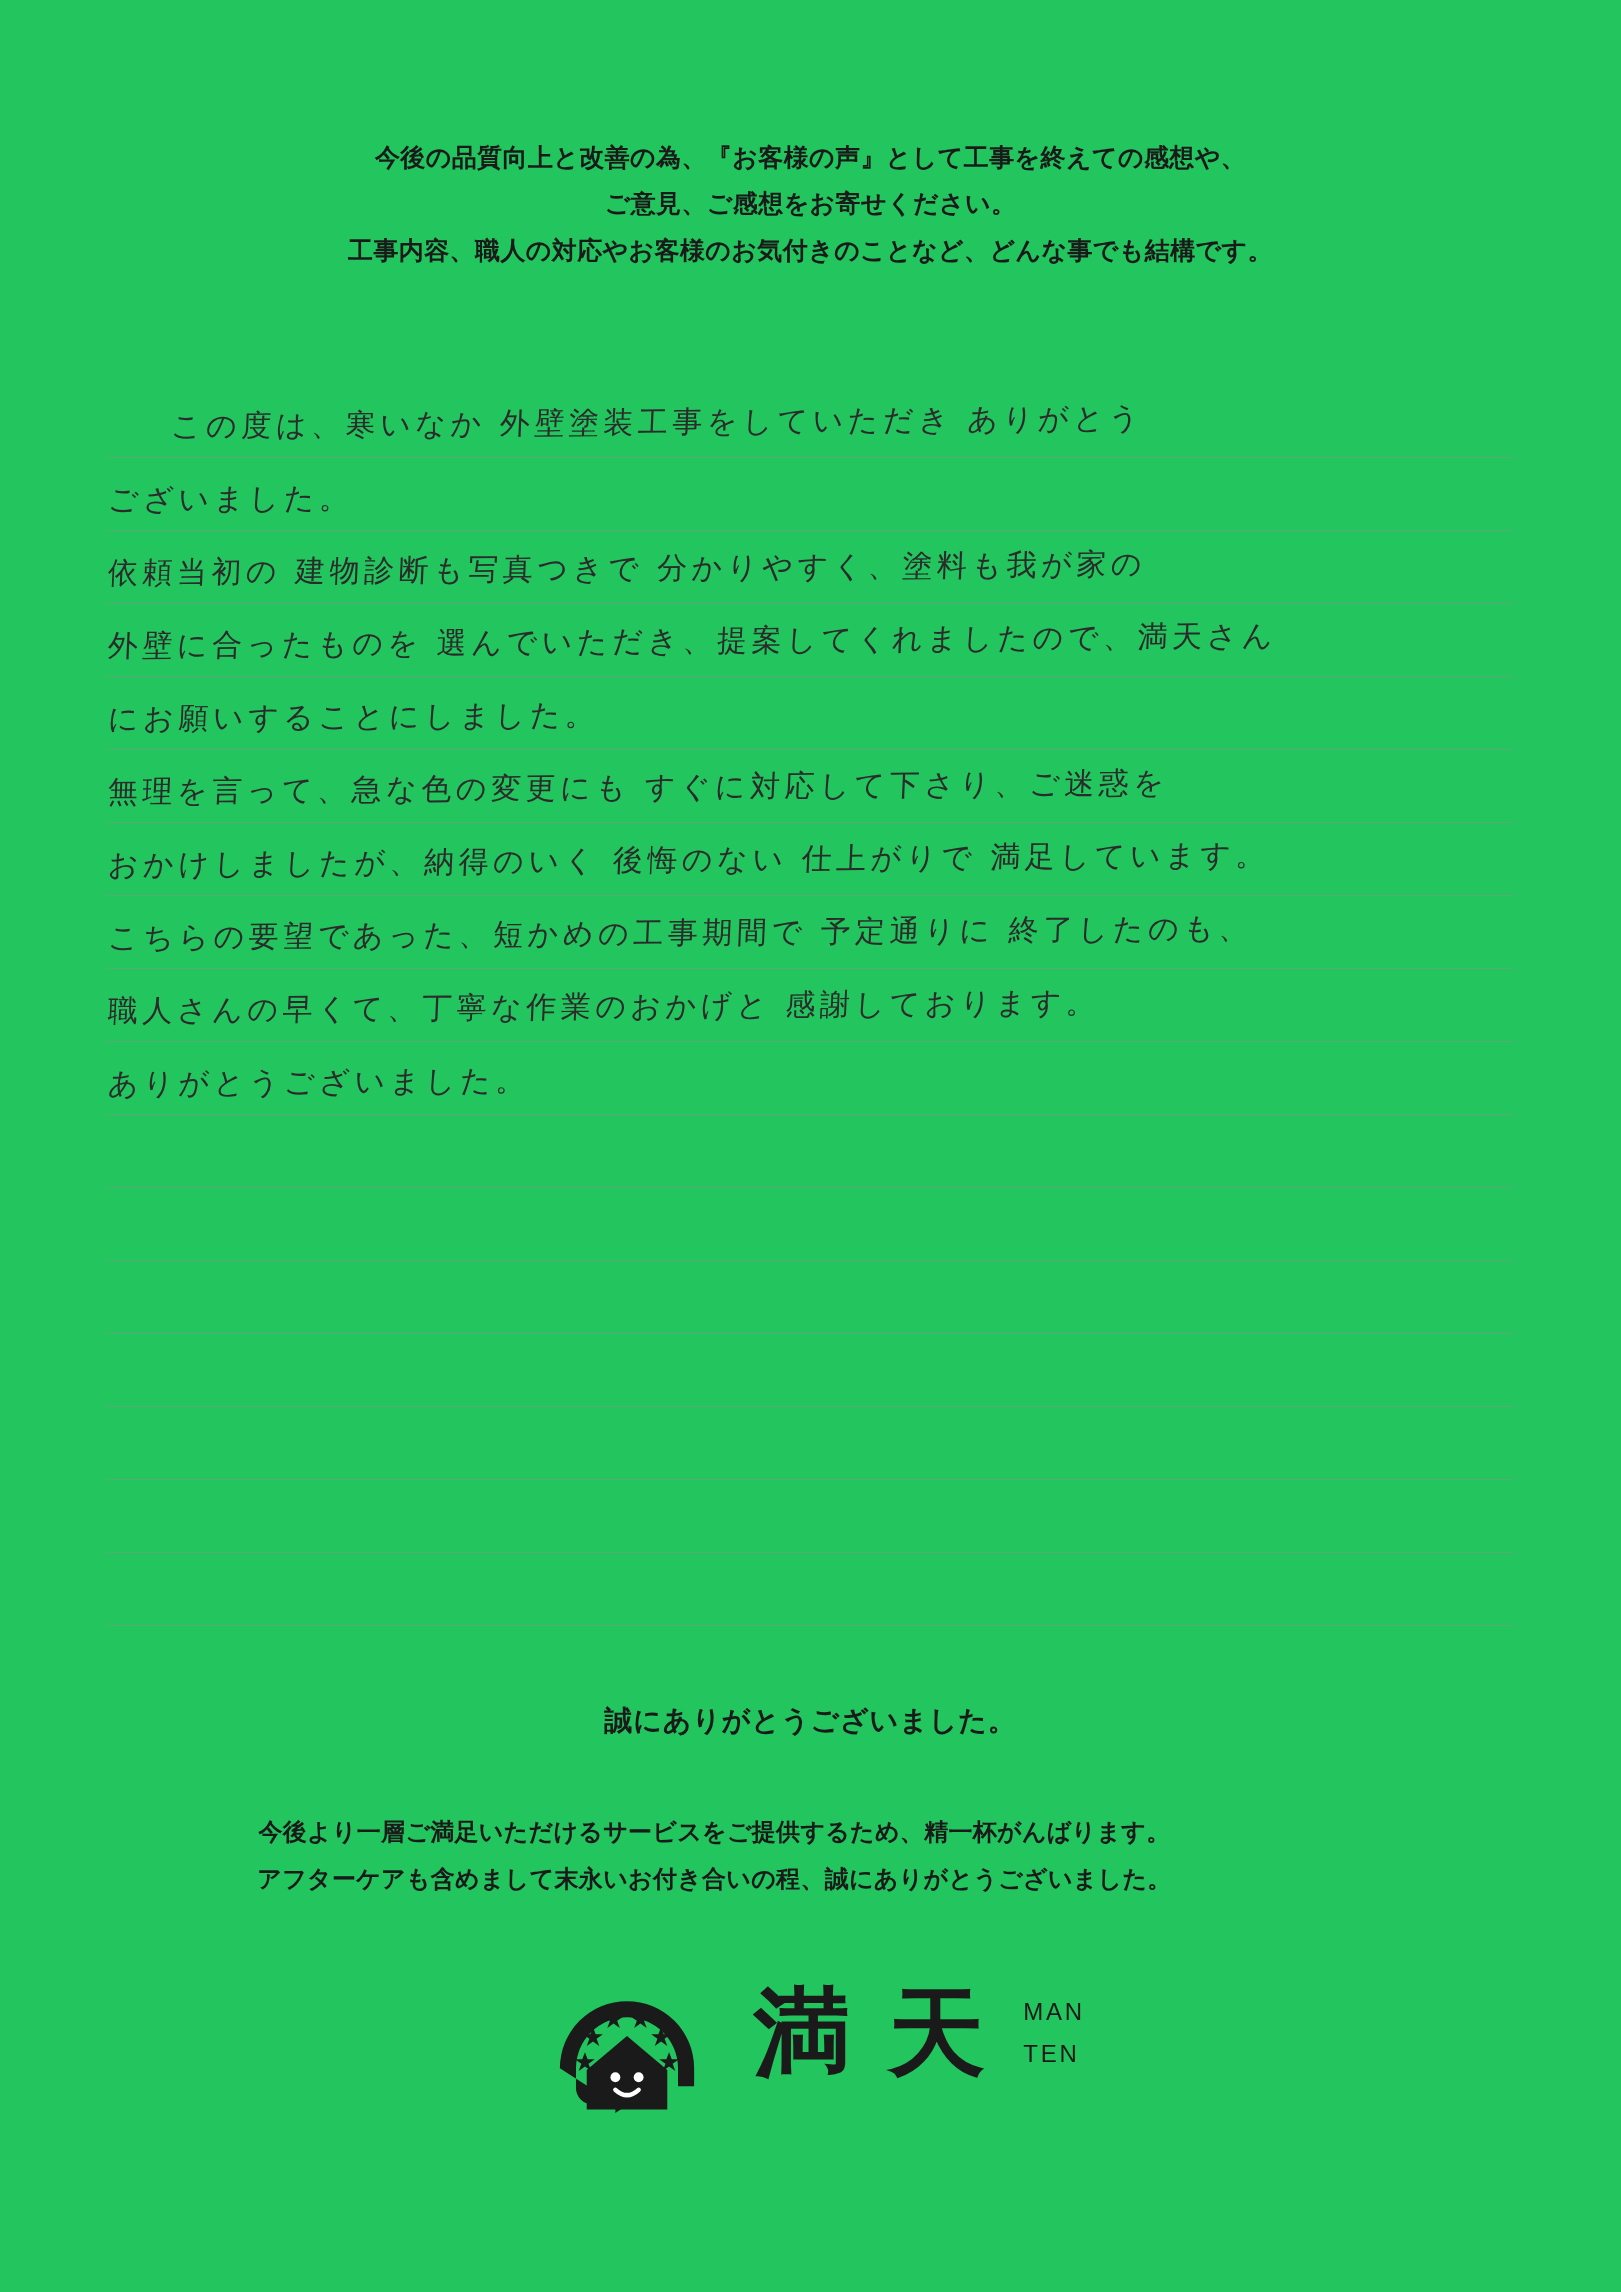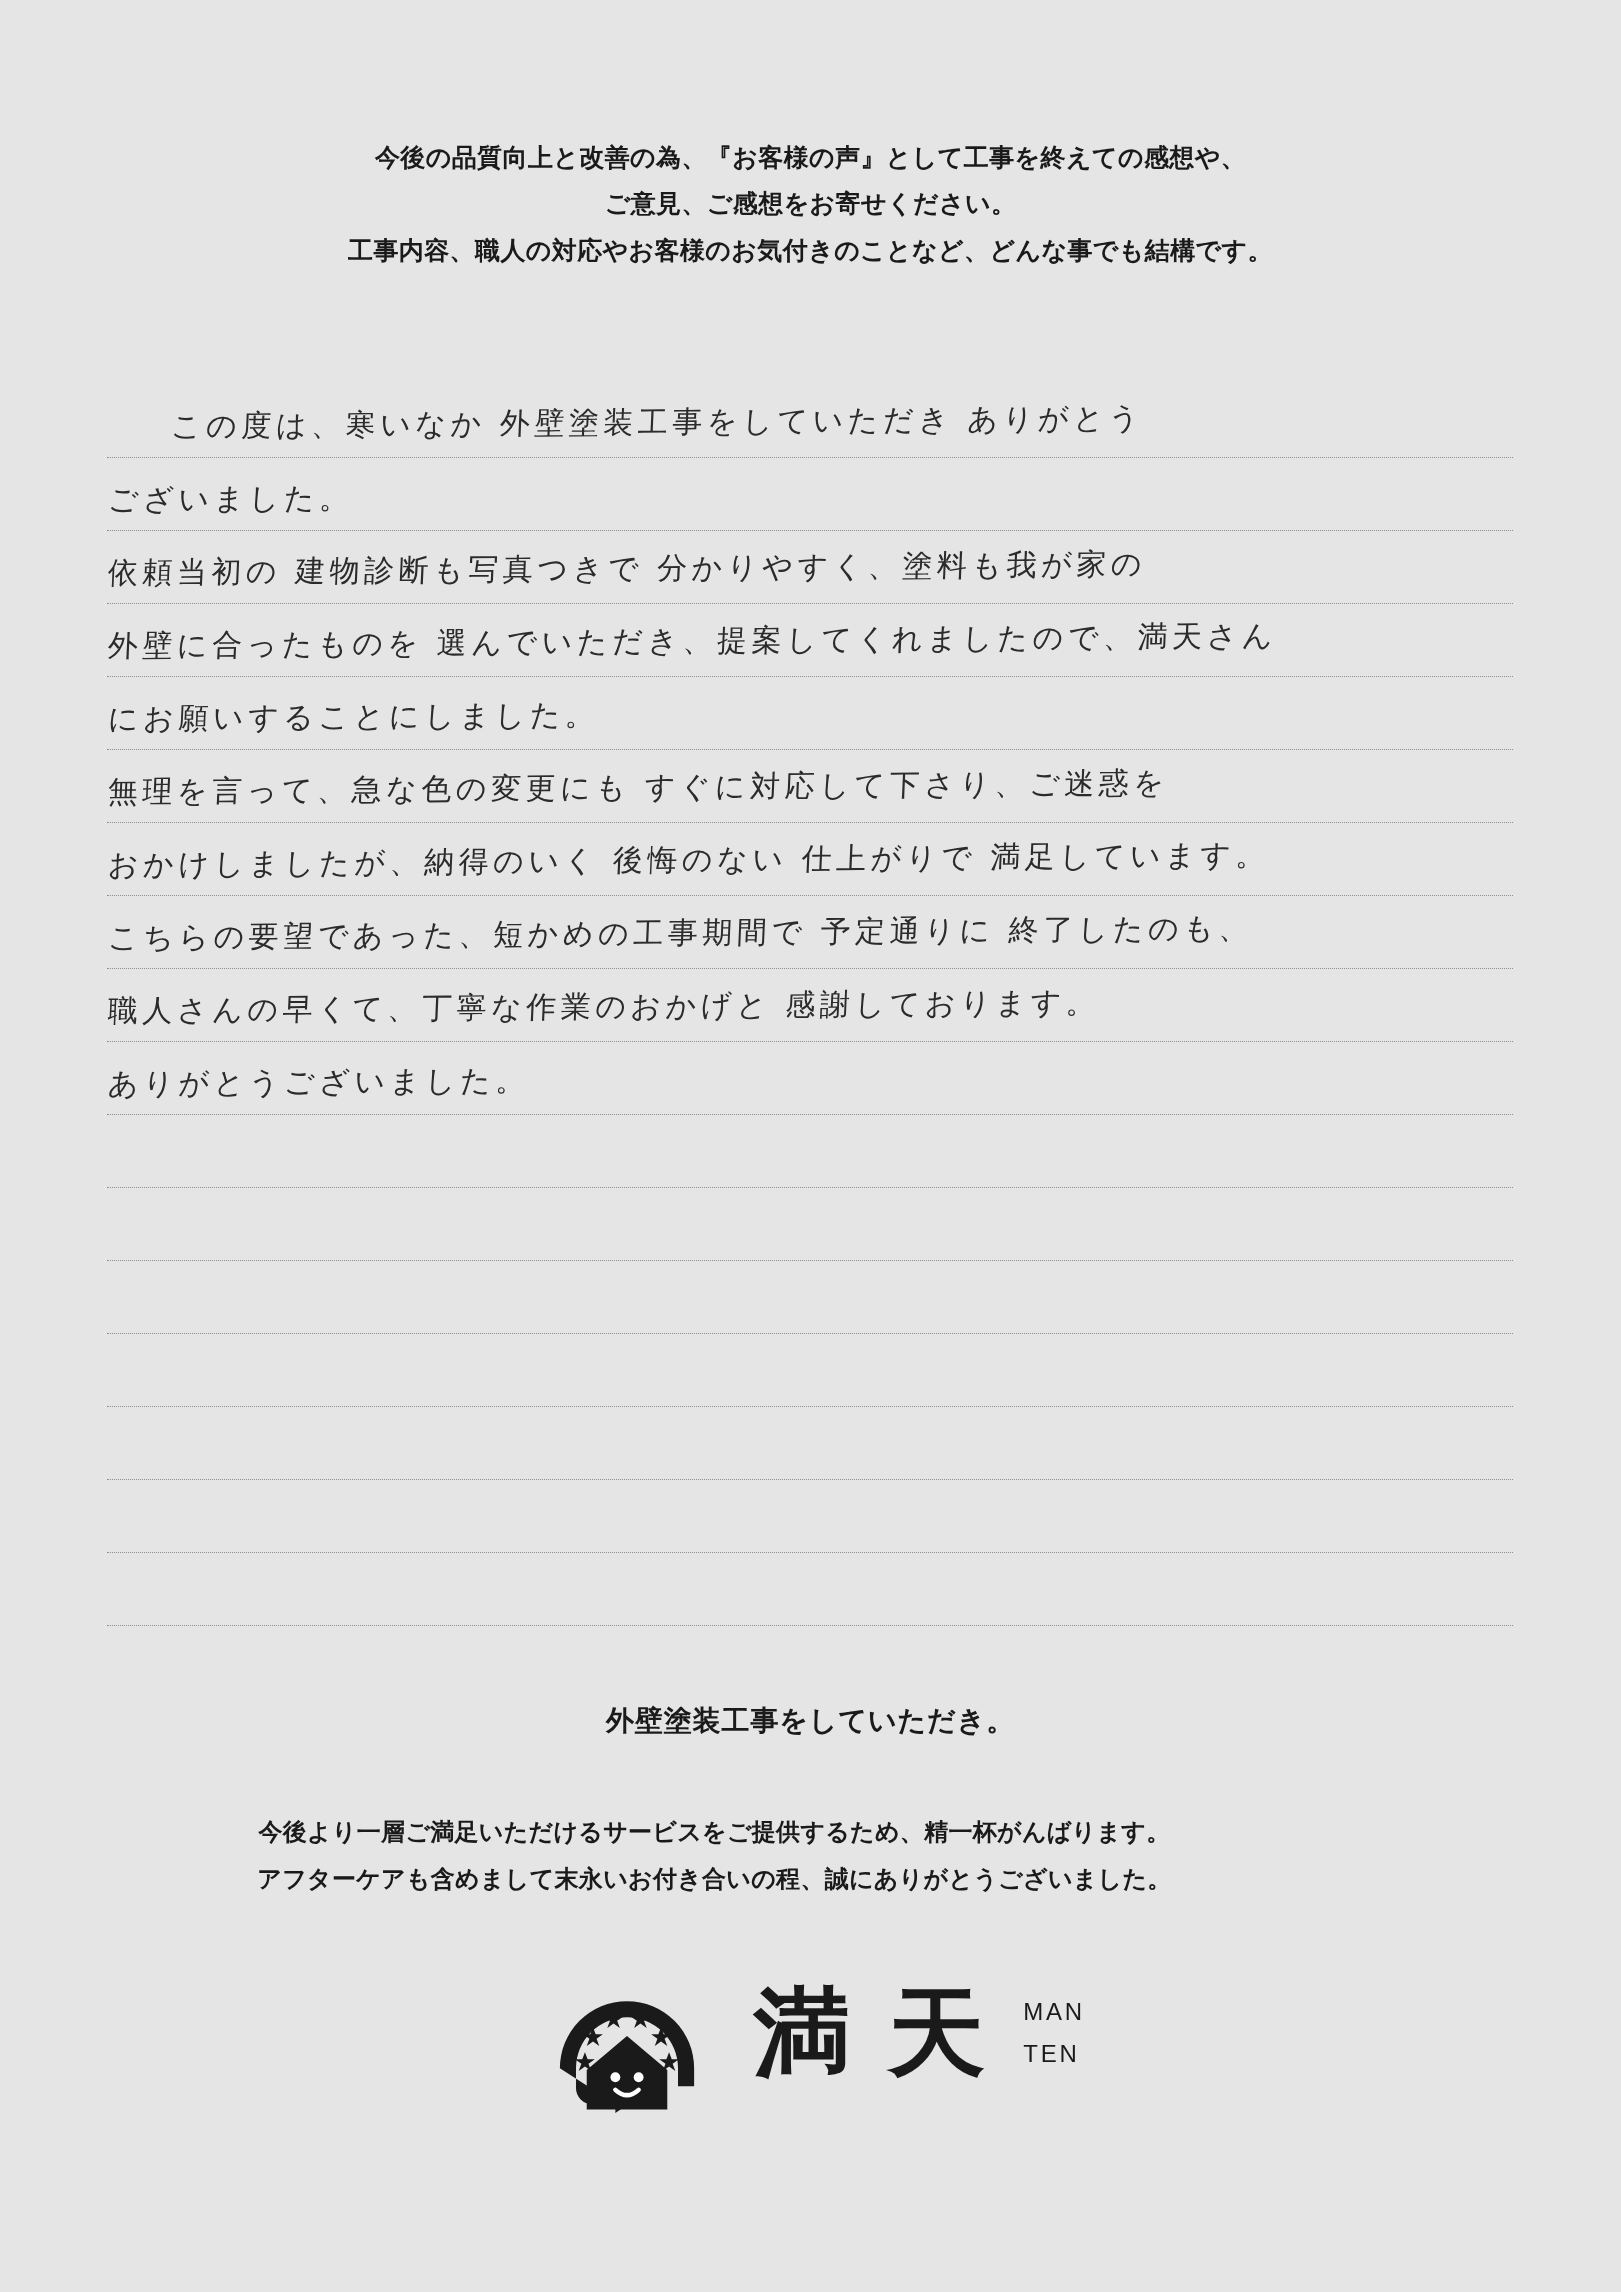--- a/index.html
+++ b/index.html
@@ -12,21 +12,21 @@
     height: 2293px;
     font-family: "Liberation Sans", sans-serif;
     color: #1a1a1a;
     position: relative;
     overflow: hidden;
   }
 
   .page {
     position: absolute;
     inset: 0;
-    background: #e5e5e5;
+    background: #22c55e;
   }
 
   
   .intro {
     position: absolute;
     top: 134px;
     left: 0;
     width: 1621px;
     text-align: center;
     font-weight: bold;
@@ -179,21 +179,21 @@
       <div class="hand"></div>
     </div>
     <div class="line-row">
       <div class="hand"></div>
     </div>
     <div class="line-row">
       <div class="hand"></div>
     </div>
   </div>
 
-  <div class="closing-title">外壁塗装工事をしていただき。</div>
+  <div class="closing-title">誠にありがとうございました。</div>
 
   <div class="closing-body">
     <div>今後より一層ご満足いただけるサービスをご提供するため、精一杯がんばります。</div>
     <div>アフターケアも含めまして末永いお付き合いの程、誠にありがとうございました。</div>
   </div>
 
   <div class="logo">
     <span class="logo-mark">
       <svg viewBox="0 0 210 200" width="188" height="179" aria-hidden="true">
 

